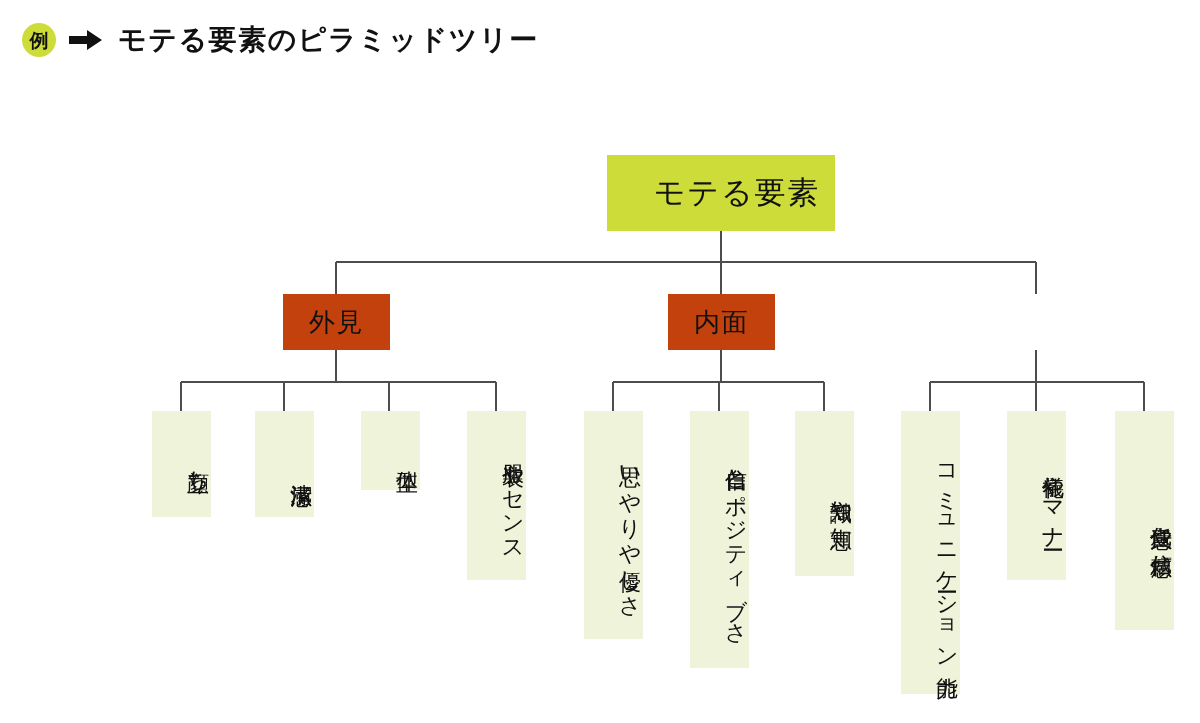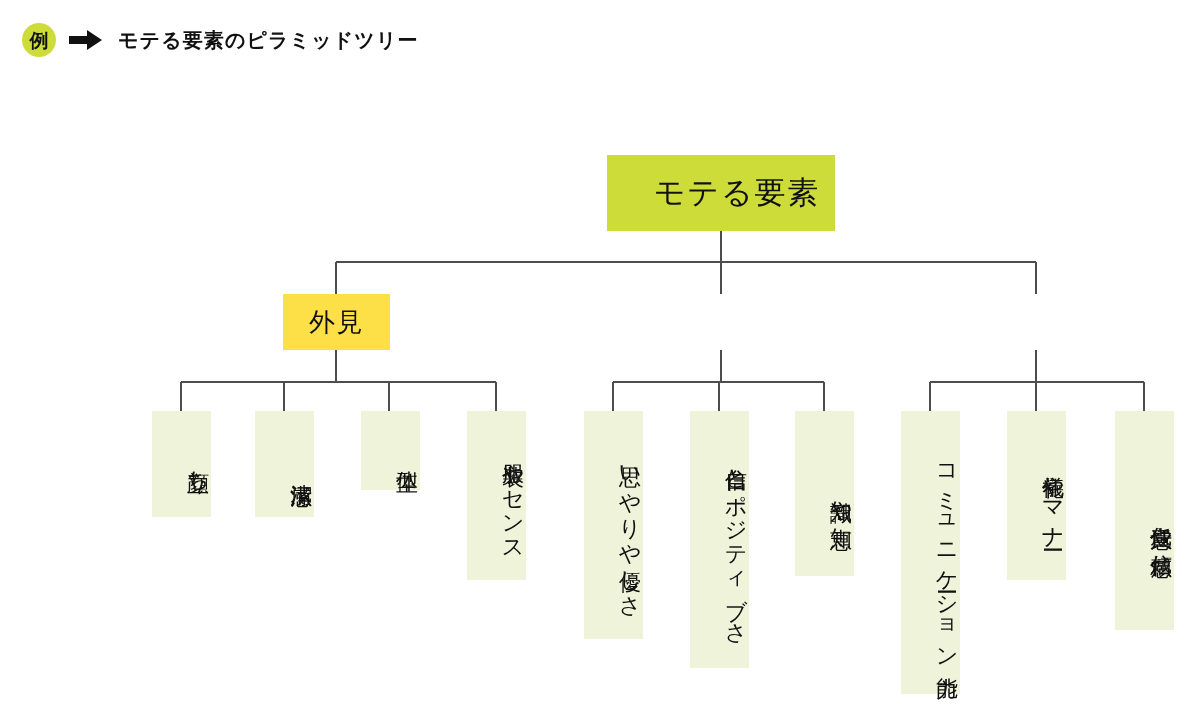--- a/index.html
+++ b/index.html
@@ -45,21 +45,21 @@
   }
   .arrow-right {
     flex: 0 0 auto;
     margin-left: 13px;
     margin-right: 15px;
     width: 34px;
     height: 24px;
     display: block;
   }
   .header-title {
-    font-size: 20px;
+    font-size: 28px;
     font-weight: 700;
     letter-spacing: 0.055em;
     color: #111111;
     white-space: nowrap;
   }
 
   
   .tree-canvas {
     position: absolute;
     left: 0;
@@ -85,21 +85,21 @@
     color: #111111;
     line-height: 1.16;
   }
 
   .node-root {
     background: #cddc39;
     font-size: 31px;
     letter-spacing: 0.06em;
   }
   .node-branch {
-    background: #fde047;
+    background: #c2410c;
     font-size: 26px;
     letter-spacing: 0.06em;
   }
   .node-leaf {
     background: #eef3da;
     font-size: 22px;
     letter-spacing: 0.035em;
     writing-mode: vertical-rl;
     text-orientation: upright;
     align-items: flex-start;
@@ -153,20 +153,23 @@
     </g>
   </svg>
 
   <div class="node node-root" style="left:607px; top:155px; width:228px; height:76px;padding-left:32px;">
     <span>モテる要素</span>
   </div>
 
   <div class="node node-branch" style="left:283px; top:294px; width:107px; height:56px;">
     <span>外見</span>
   </div>
+  <div class="node node-branch" style="left:668px; top:294px; width:107px; height:56px;">
+    <span>内面</span>
+  </div>
 
   <div class="node node-leaf" style="left:152px; top:411px; width:59px; height:106px;">
     <span class="leaf-text">顔立ち</span>
   </div>
   <div class="node node-leaf" style="left:255px; top:411px; width:59px; height:106px;">
     <span class="leaf-text">清潔感</span>
   </div>
   <div class="node node-leaf" style="left:361px; top:411px; width:59px; height:79px;">
     <span class="leaf-text">体型</span>
   </div>

